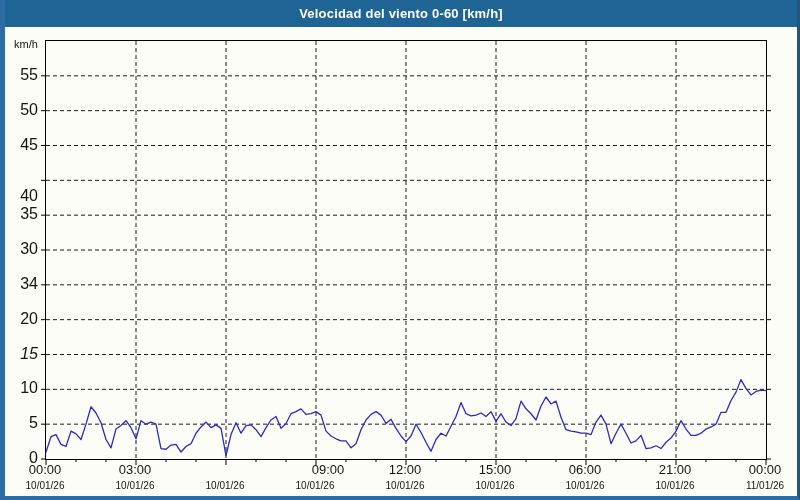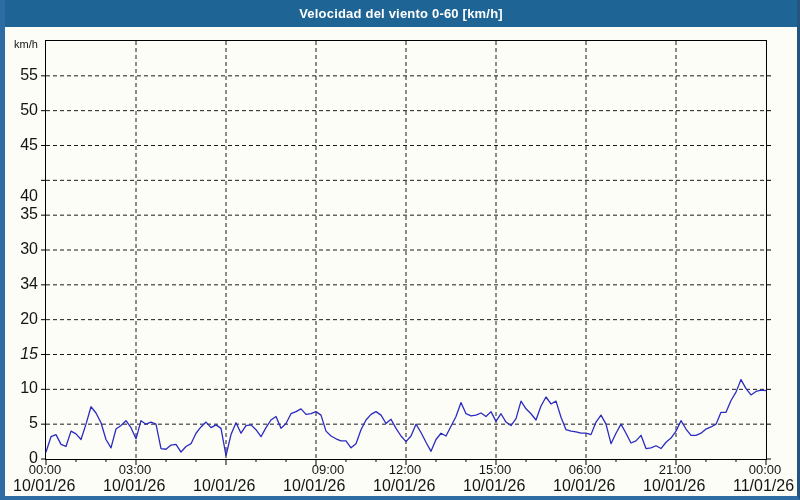--- a/index.html
+++ b/index.html
@@ -38,21 +38,21 @@
   .ytick{
     position:absolute;left:0;width:33px;height:14px;
     font-size:16px;color:#141414;text-align:right;line-height:14px;
   }
   .xtime{
     position:absolute;top:463px;width:60px;height:14px;
     font-size:13px;color:#141414;text-align:center;line-height:14px;
   }
   .xdate{
     position:absolute;top:479px;width:64px;height:14px;
-    font-size:16px;color:#141414;text-align:left;line-height:14px;
+    font-size:10px;color:#141414;text-align:center;line-height:14px;
   }
 </style>
 </head>
 <body>
 
 <div class="window">
   <div class="titlebar">
     <span>Velocidad del viento 0-60 [km/h]</span>
   </div>
 

